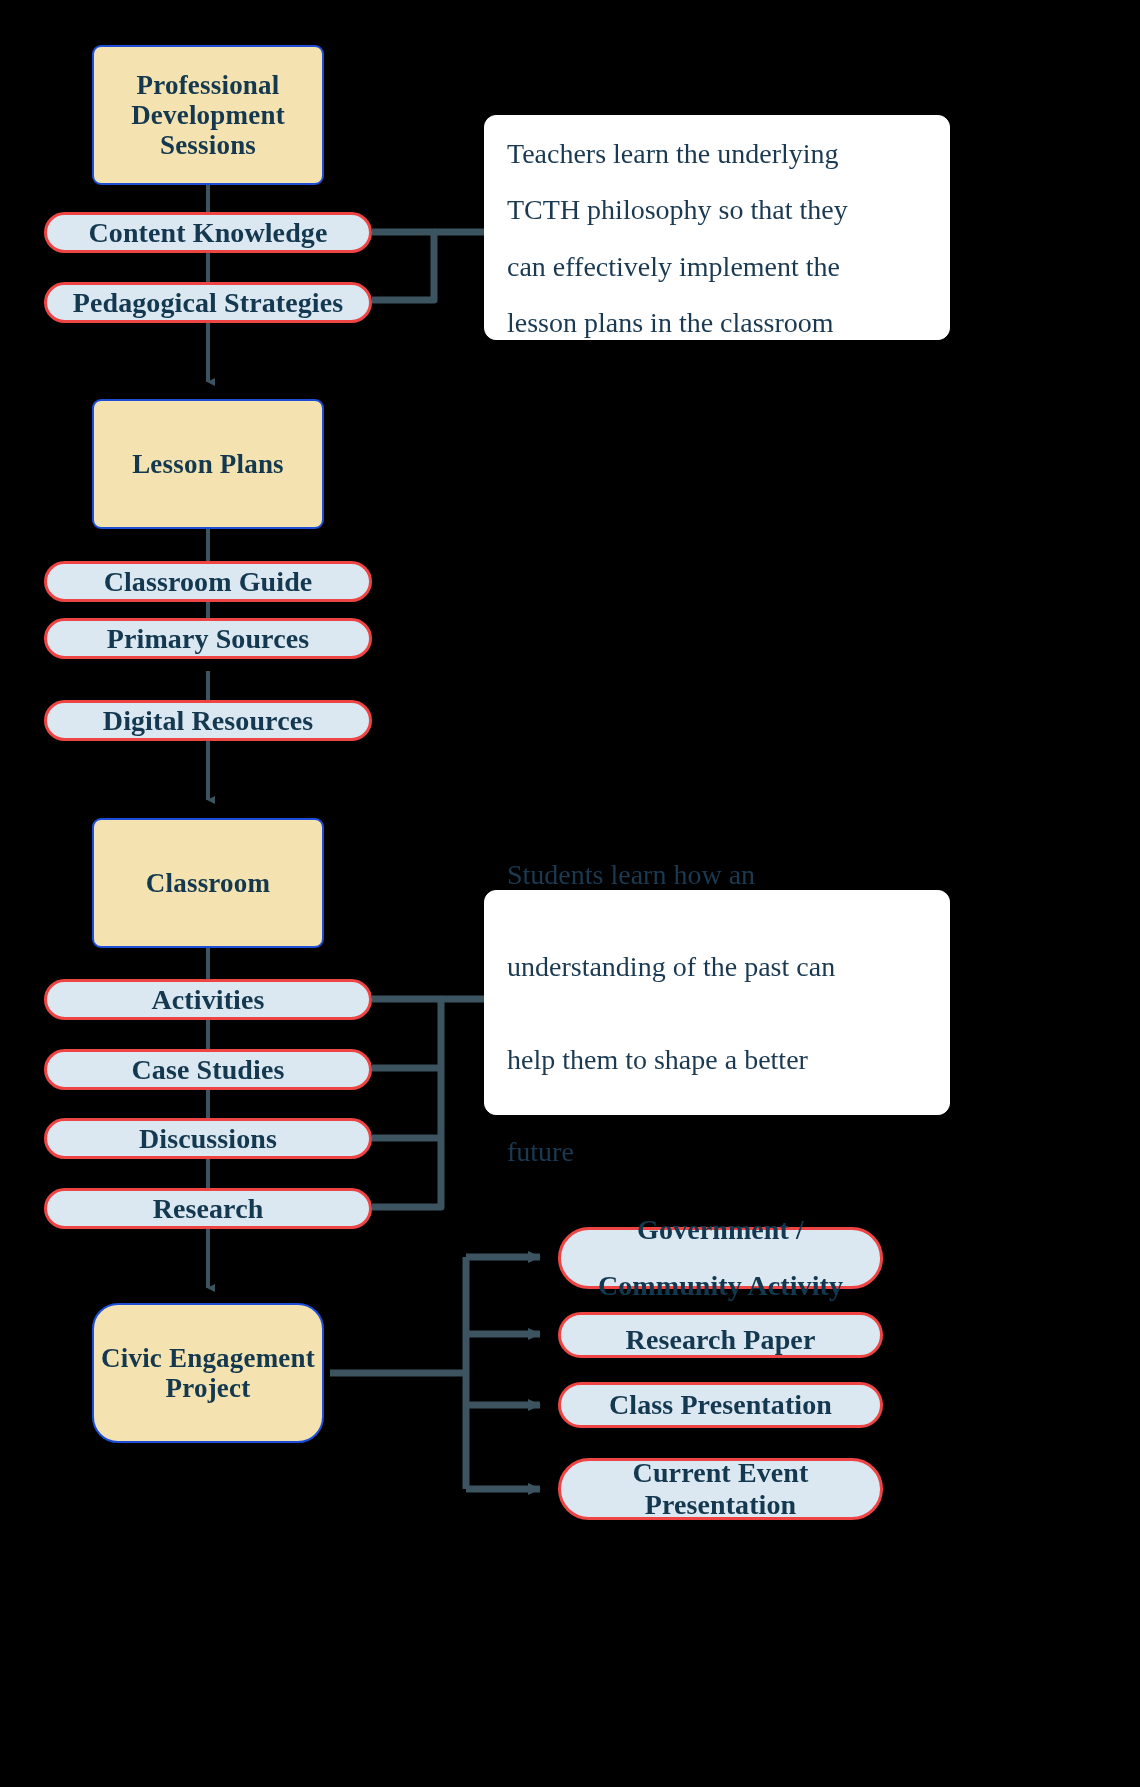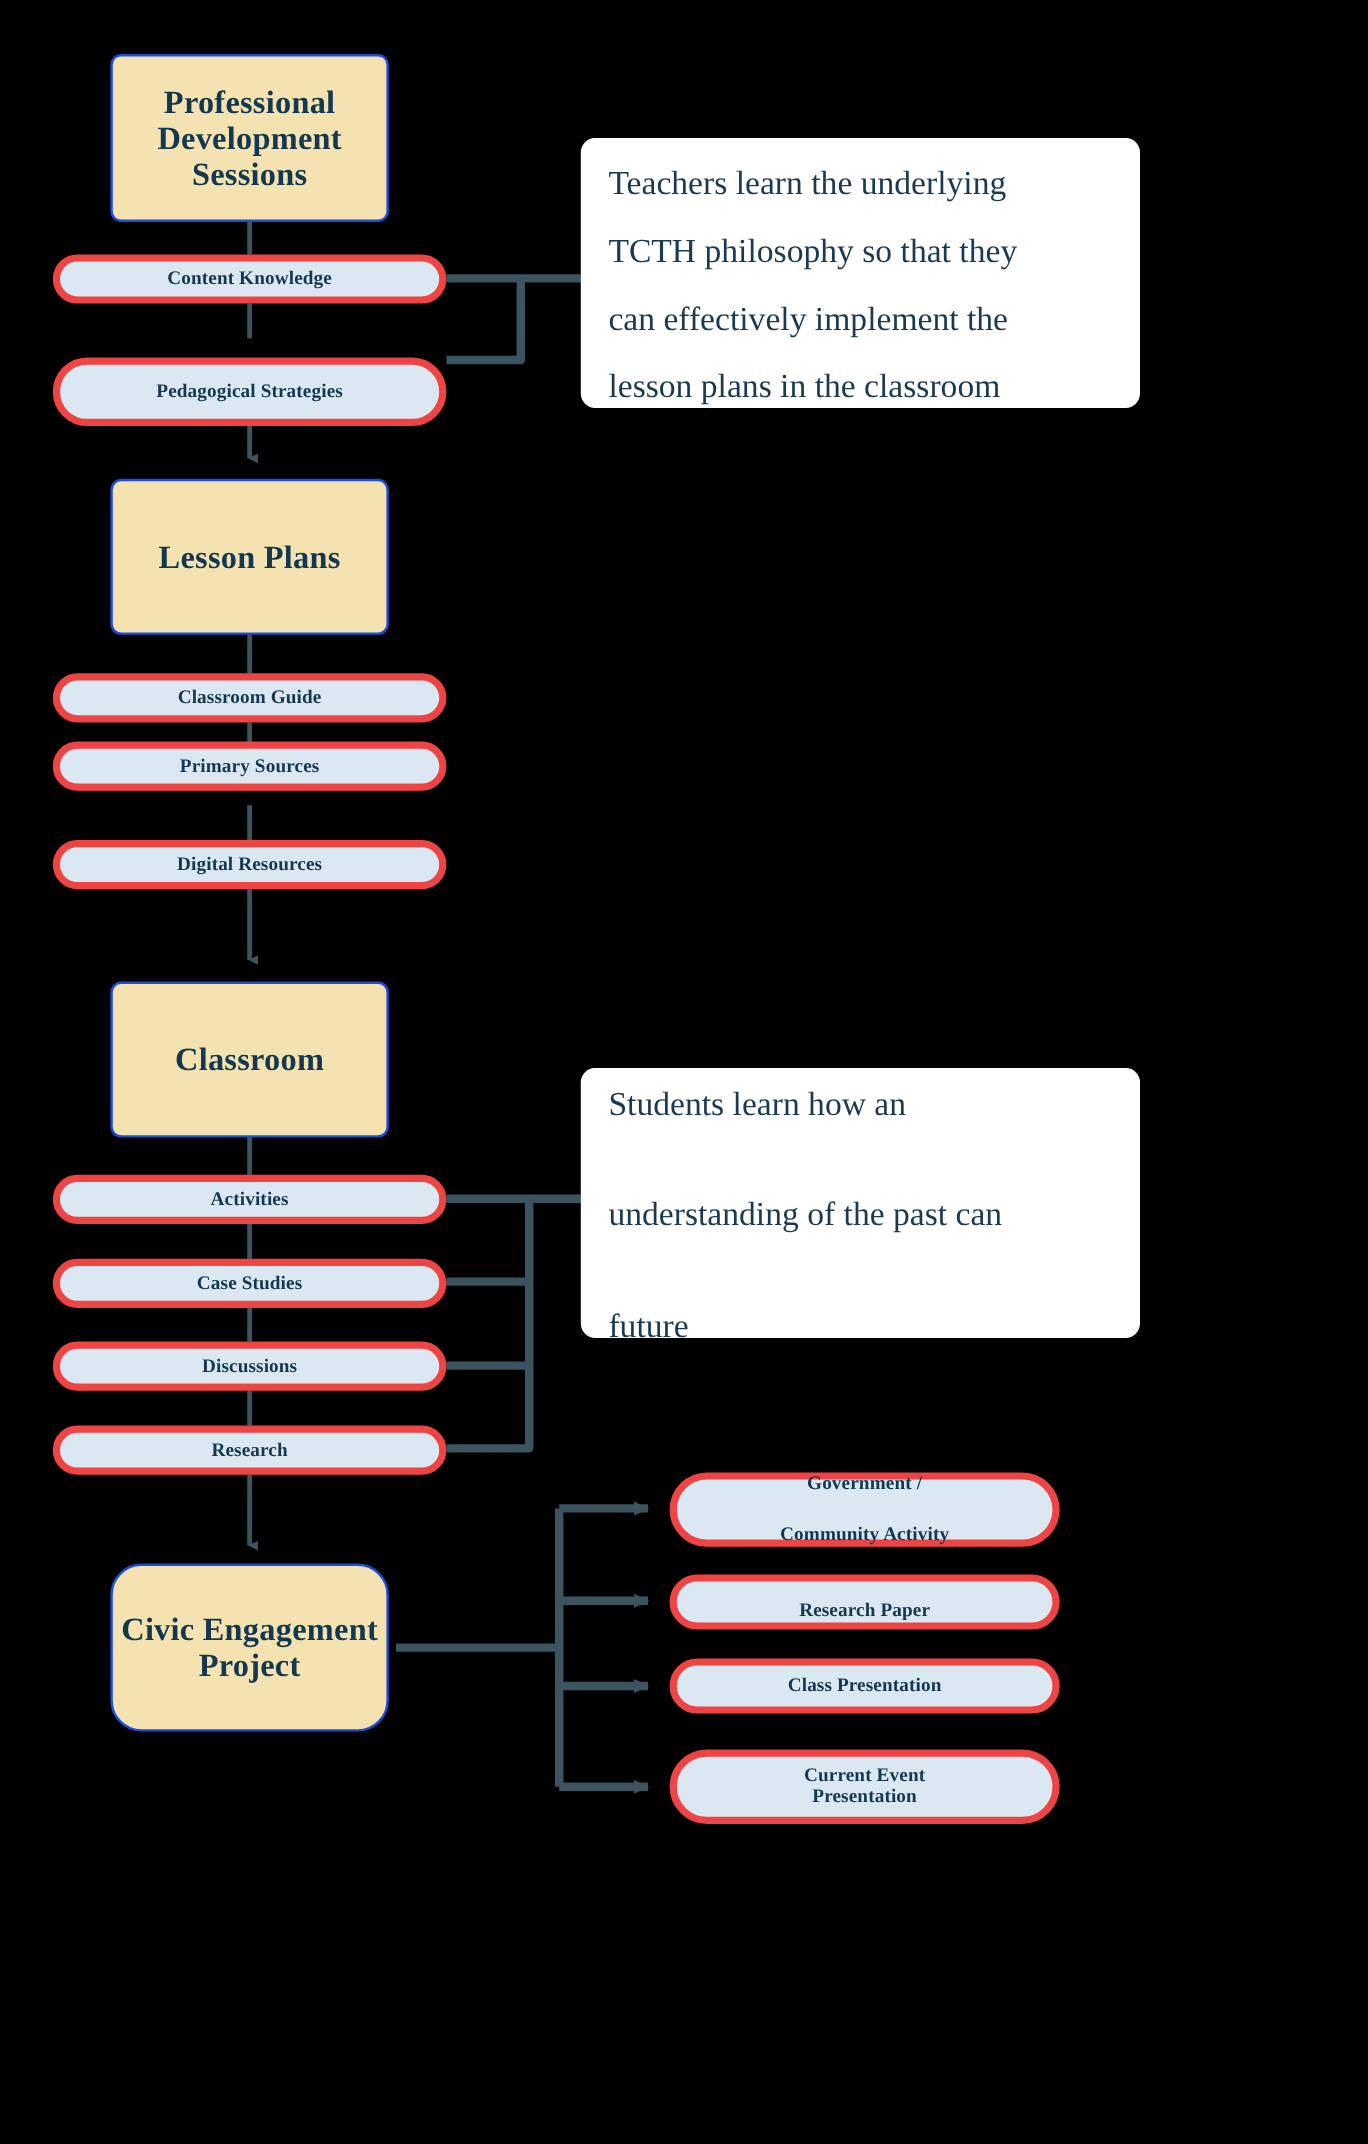--- a/index.html
+++ b/index.html
@@ -41,23 +41,23 @@
     font-size: 27px;
     letter-spacing: 0.2px;
   }
   .stage-box {
     border: 2px solid #1d4ed8;
   }
   .pill {
     background: #dbe8f1;
     border-radius: 999px;
     font-weight: bold;
-    font-size: 16px;
+    font-size: 28px;
     letter-spacing: 0.1px;
-    border: 6px solid #ef4444;
+    border: 3px solid #ef4444;
   }
   .pill.two-line {
     line-height: 1.14;
   }
   .callout {
     background: #ffffff;
     border-radius: 12px;
     font-size: 28px;
     font-weight: normal;
     color: #1b3a52;
@@ -134,21 +134,21 @@
     <span>Classroom</span>
   </div>
 
   <div class="node stage-box" style="left:92px; top:1303px; width:232px; height:140px;border-radius:26px;">
     <span>Civic Engagement Project</span>
   </div>
 
   <div class="node pill" style="left:44px; top:212px; width:328px; height:41px;">
     <span>Content Knowledge</span>
   </div>
-  <div class="node pill" style="left:44px; top:298px; width:328px; height:57px;">
+  <div class="node pill" style="left:44px; top:282px; width:328px; height:41px;">
     <span>Pedagogical Strategies</span>
   </div>
 
   <div class="node pill" style="left:44px; top:561px; width:328px; height:41px;">
     <span>Classroom Guide</span>
   </div>
   <div class="node pill" style="left:44px; top:618px; width:328px; height:41px;">
     <span>Primary Sources</span>
   </div>
   <div class="node pill" style="left:44px; top:700px; width:328px; height:41px;">
@@ -186,16 +186,17 @@
   <div class="node callout" style="left:484px; top:115px; width:466px; height:225px; flex-direction:column; justify-content:center; align-items:flex-start;">
     <span>Teachers learn the underlying</span>
     <span>TCTH philosophy so that they</span>
     <span>can effectively implement the</span>
     <span>lesson plans in the classroom</span>
   </div>
 
   <div class="node callout" style="left:484px; top:890px; width:466px; height:225px; flex-direction:column; justify-content:center; align-items:flex-start;gap:36px;">
     <span>Students learn how an</span>
     <span>understanding of the past can</span>
+    <span>help them to shape a better</span>
     <span>future</span>
   </div>
 
 </div>
 
 </body></html>

